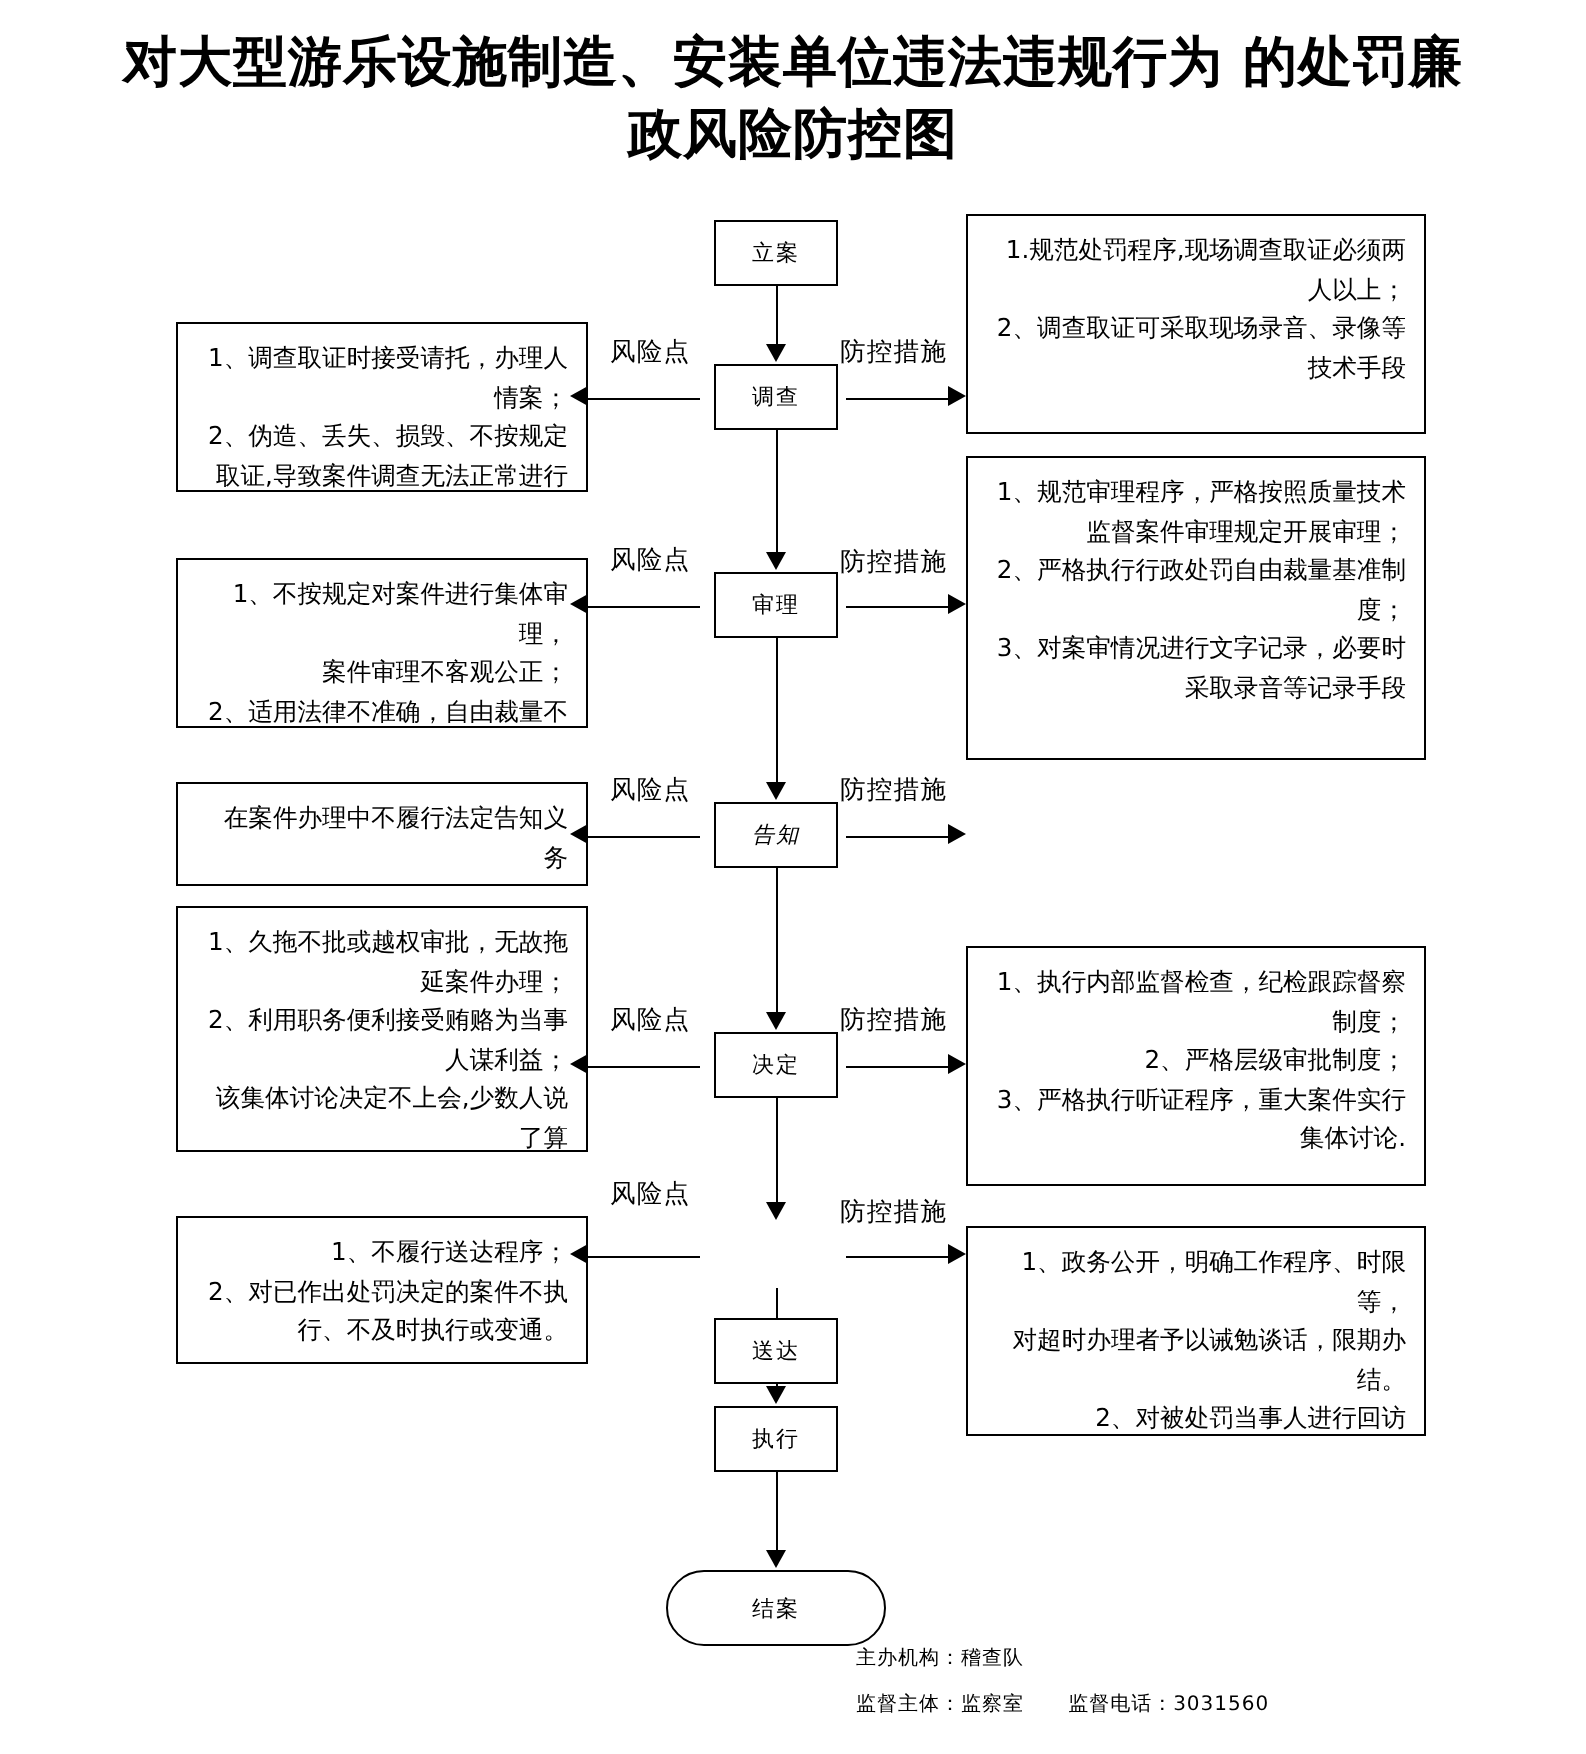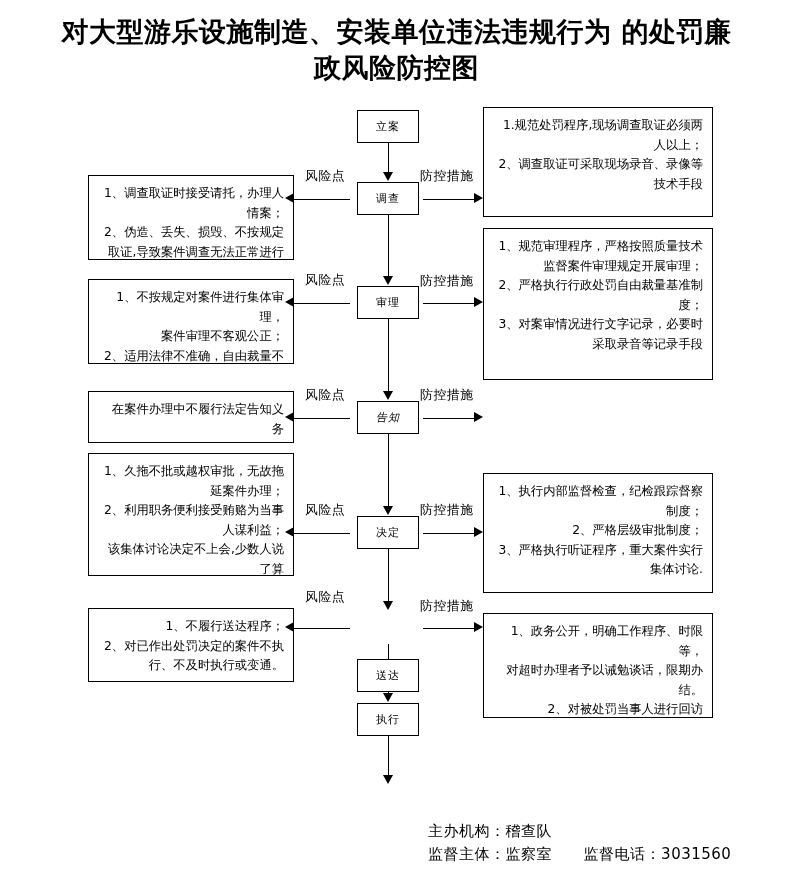--- a/index.html
+++ b/index.html
@@ -109,21 +109,21 @@
     position: absolute;
     font-size: 12.8px;
     letter-spacing: 0.6px;
     white-space: nowrap;
     z-index: 4;
   }
 
   
   .footer-line {
     position: absolute;
-    font-size: 15px;
+    font-size: 10px;
     letter-spacing: 0.5px;
     white-space: pre;
   }
 </style>
 </head>
 <body>
 
 <div id="page">
 
   <div class="title">对大型游乐设施制造、安装单位违法违规行为
@@ -136,20 +136,21 @@
   <div class="box stage" style="left:357px; top:286px; width:62px; height:33px;">审理</div>
 
   <div class="box stage" style="left:357px; top:401px; width:62px; height:33px;font-style:italic;">告知</div>
 
   <div class="box stage" style="left:357px; top:516px; width:62px; height:33px;">决定</div>
 
   <div class="box stage" style="left:357px; top:611px; width:62px; height:33px;margin-top:48px;">送达</div>
 
   <div class="box stage" style="left:357px; top:703px; width:62px; height:33px;">执行</div>
 
+  <div class="box stage terminator" style="left:333px; top:785px; width:110px; height:38px;">结案</div>
 
   <div class="vline" style="left:388px; top:143px; height:30px;"></div>
   <div class="arrow-down" style="left:382.5px; top:172px;"></div>
 
   <div class="vline" style="left:388px; top:215px; height:62px;"></div>
   <div class="arrow-down" style="left:382.5px; top:276px;"></div>
 
   <div class="vline" style="left:388px; top:319px; height:73px;"></div>
   <div class="arrow-down" style="left:382.5px; top:391px;"></div>
 
@@ -158,21 +159,21 @@
 
   <div class="vline" style="left:388px; top:549px; height:53px;"></div>
   <div class="arrow-down" style="left:382.5px; top:601px;"></div>
 
   <div class="vline" style="left:388px; top:644px; height:50px;"></div>
   <div class="arrow-down" style="left:382.5px; top:693px;"></div>
 
   <div class="vline" style="left:388px; top:736px; height:40px;"></div>
   <div class="arrow-down" style="left:382.5px; top:775px;"></div>
 
-  <div class="box panel" style="left:88px; top:175px; width:206px; height:85px;">1、调查取证时接受请托，办理人
+  <div class="box panel" style="left:88px; top:161px; width:206px; height:85px;">1、调查取证时接受请托，办理人
 情案；
 2、伪造、丢失、损毁、不按规定
 取证,导致案件调查无法正常进行</div>
   <div class="hline" style="left:294px; top:198.5px; width:56px;"></div>
   <div class="arrow-left" style="left:285px; top:193px;"></div>
   <div class="caption" style="left:305px; top:168px;">风险点</div>
 
   <div class="box panel" style="left:88px; top:279px; width:206px; height:85px;">1、不按规定对案件进行集体审理，
 案件审理不客观公正；
 2、适用法律不准确，自由裁量不

